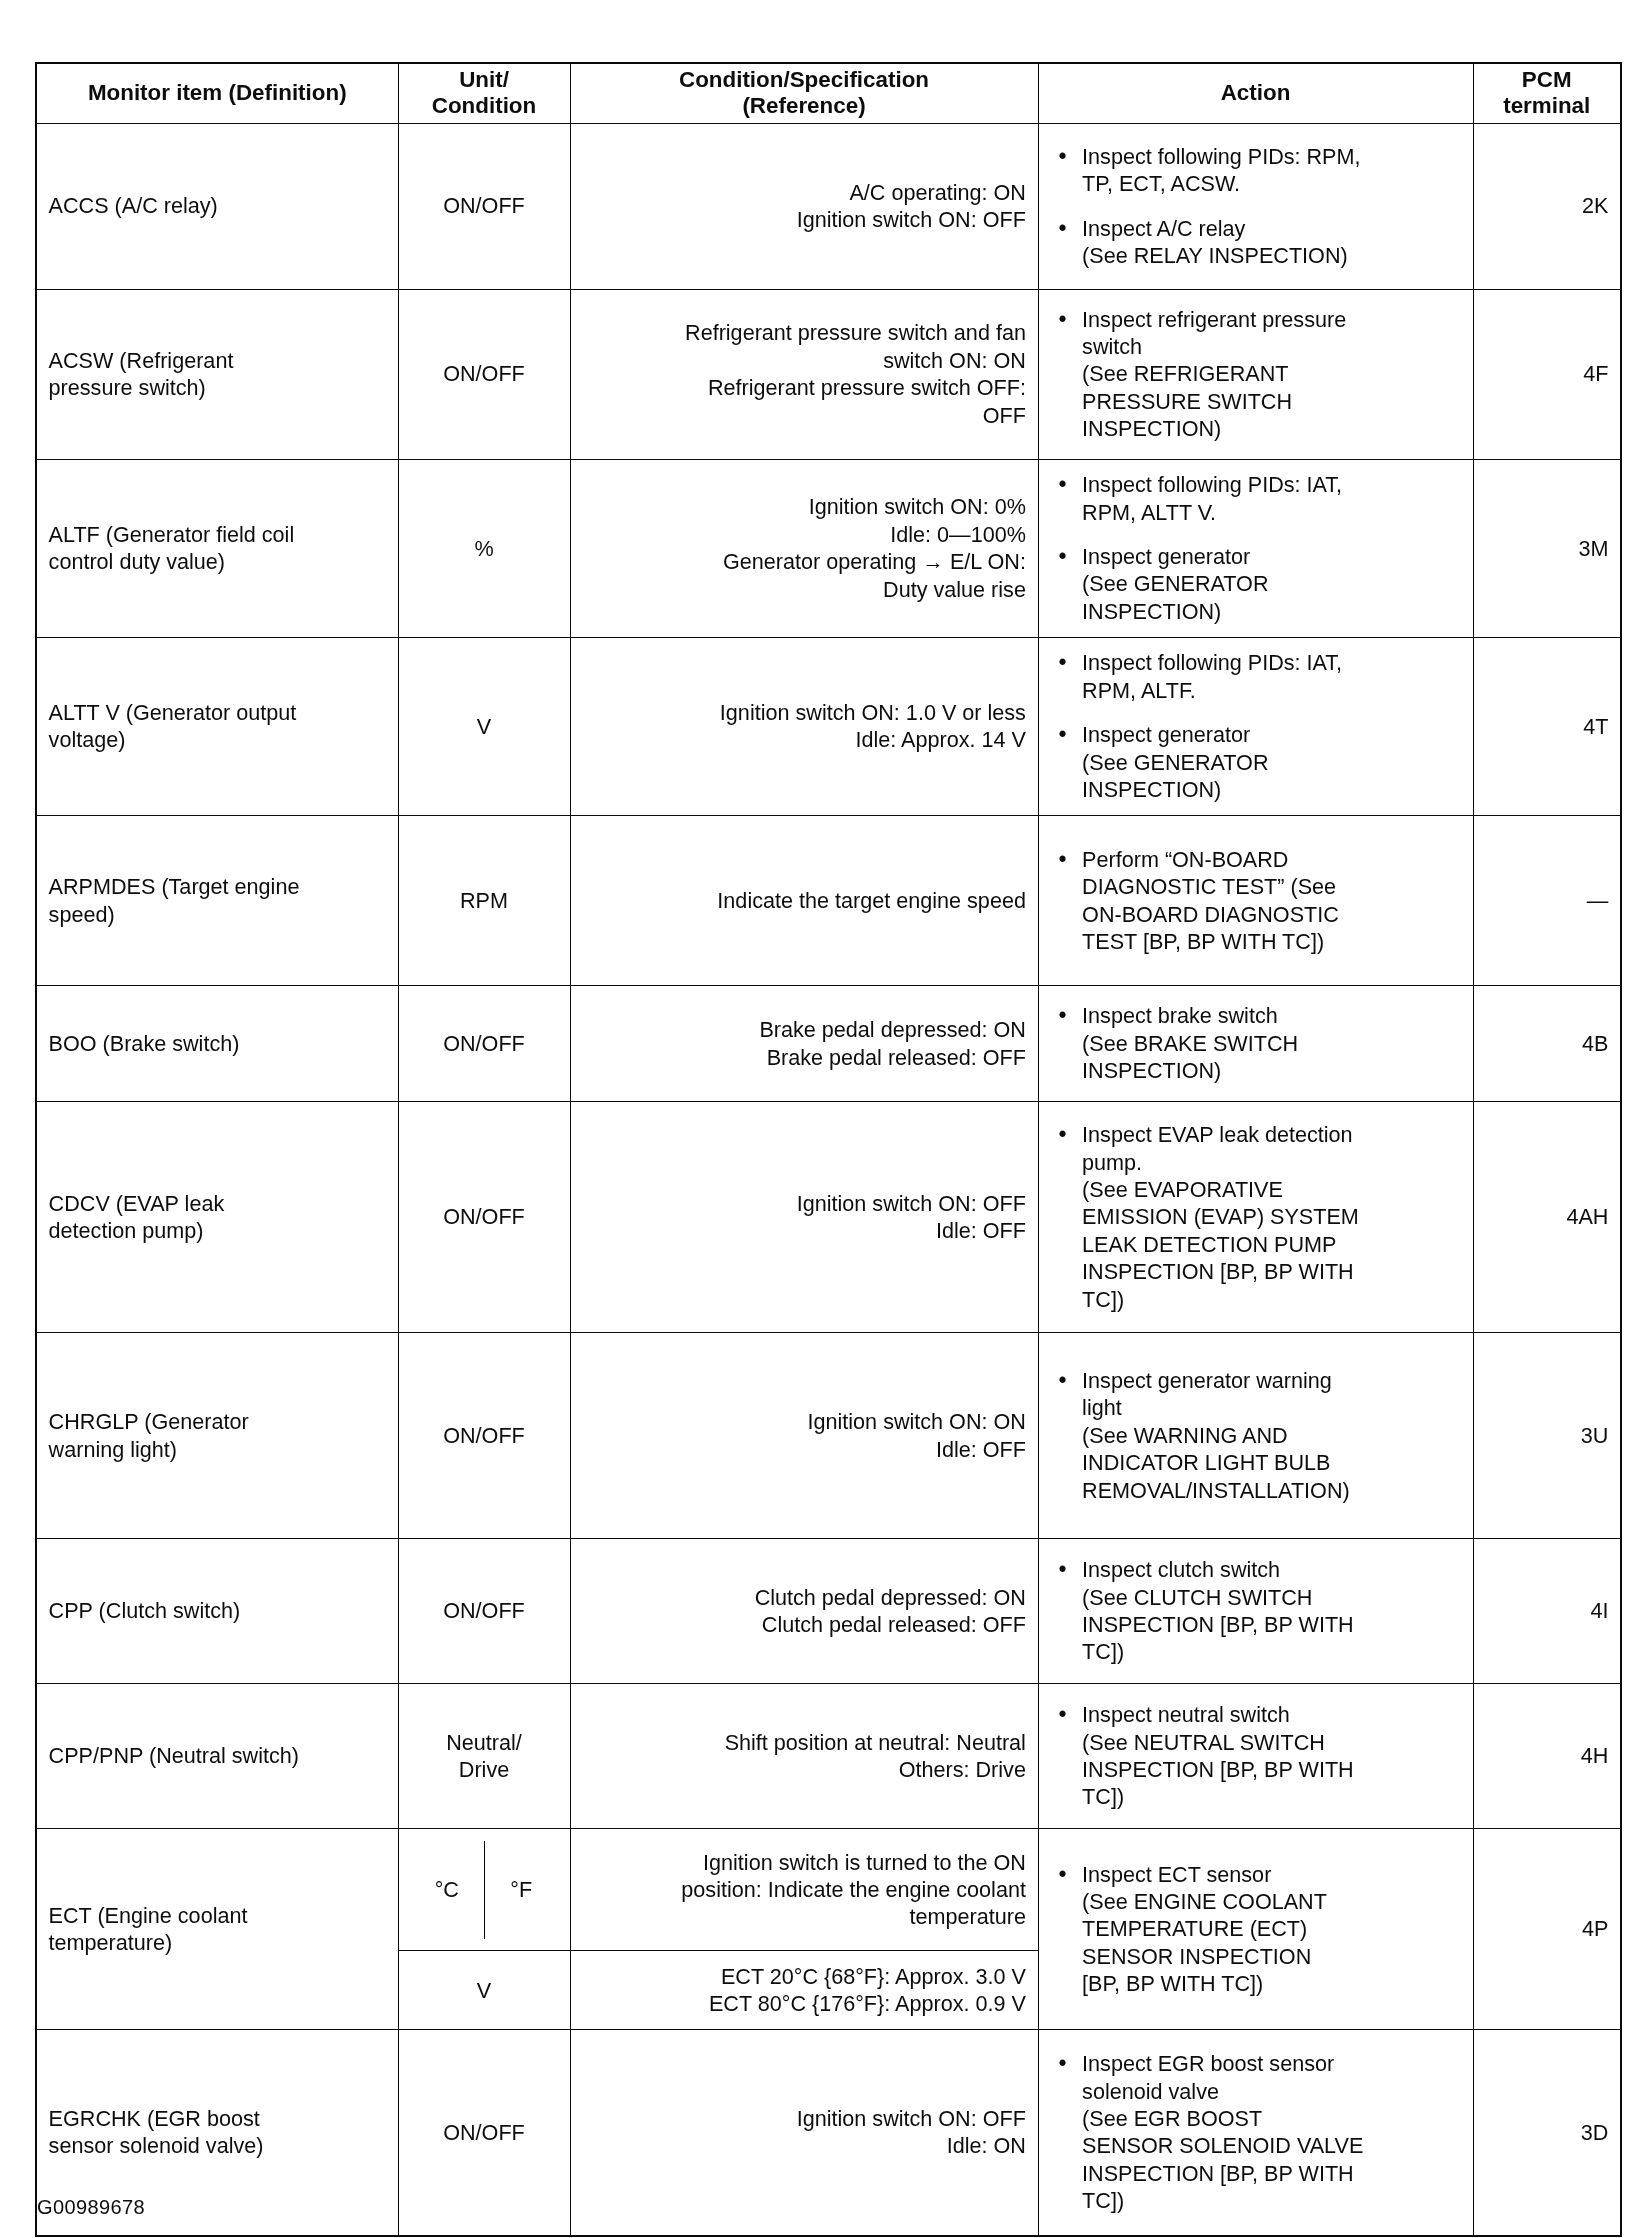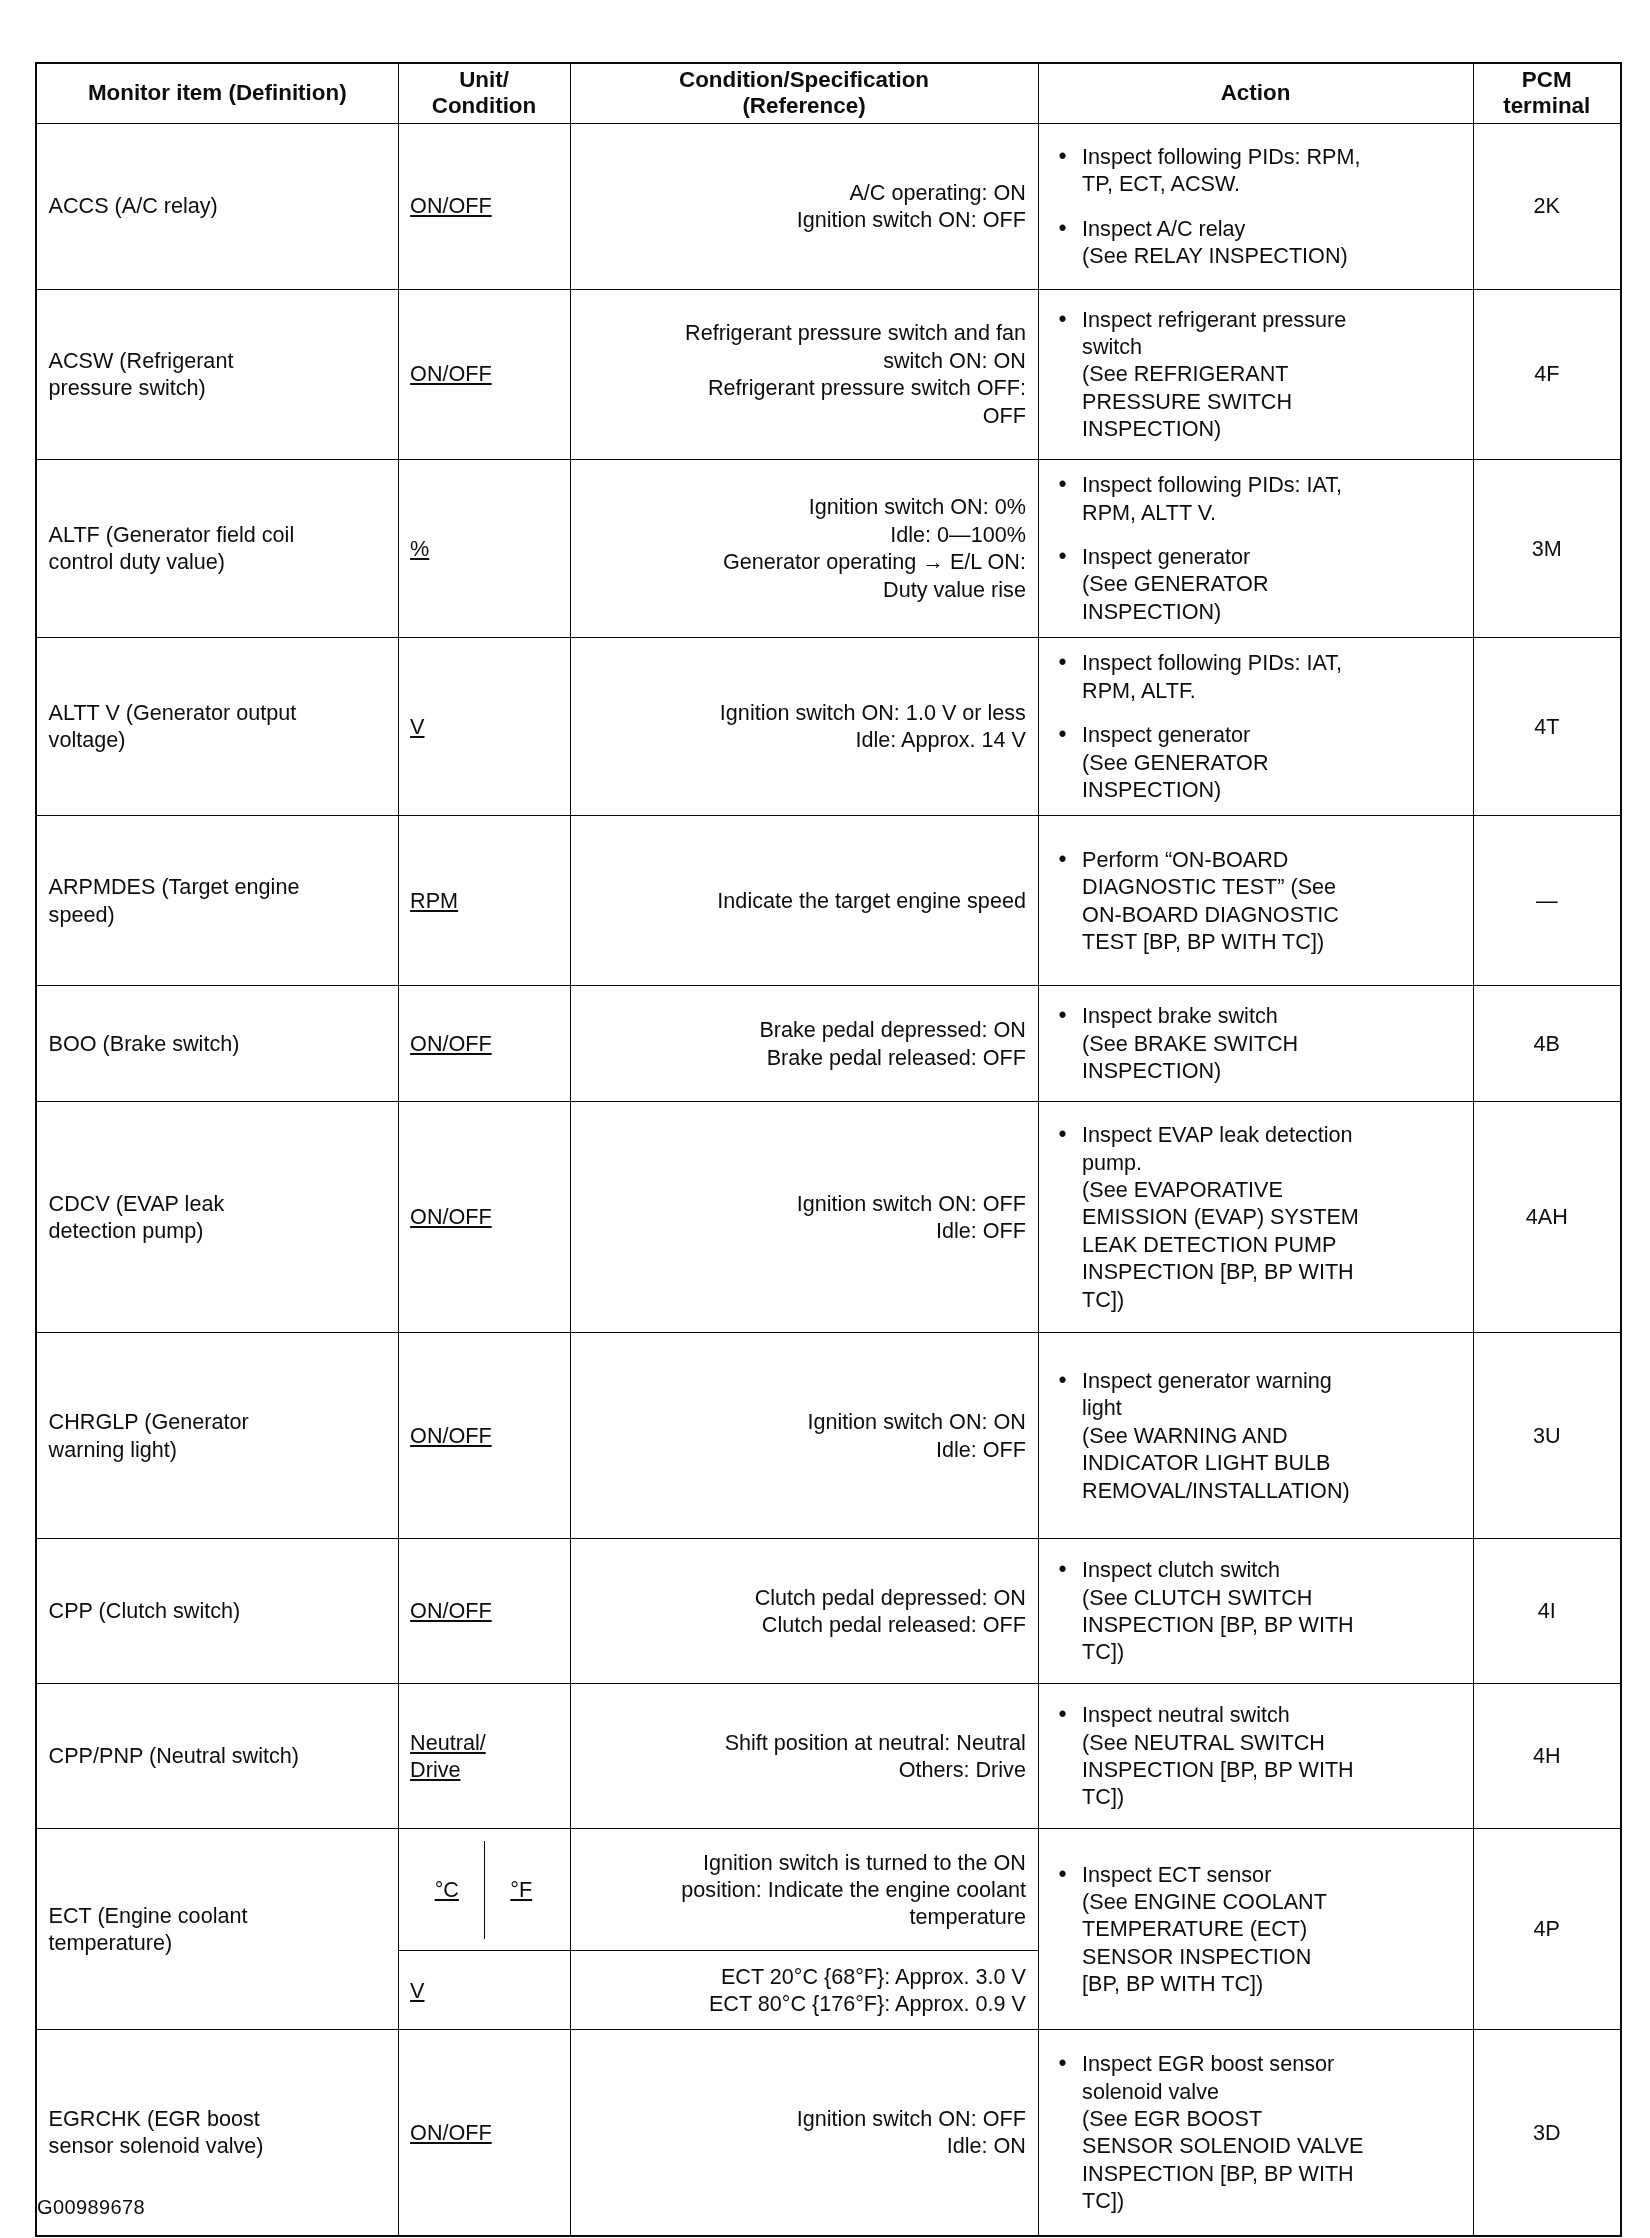--- a/index.html
+++ b/index.html
@@ -40,23 +40,23 @@
     padding: 3.3px 5px;
   }
   table.monitor td {
     font-size: 21.6px;
     line-height: 27.4px;
     vertical-align: middle;
     padding: 11.6px 11.6px;
     white-space: pre-line;
   }
   td.c-monitor { text-align: left; padding-left: 13.3px; }
-  td.c-unit    { text-align: left; padding-left: 5px; padding-right: 5px; text-decoration: underline; }
+  td.c-unit    { text-align: center; padding-left: 5px; padding-right: 5px; }
   td.c-cond    { text-align: right; padding-left: 13.3px; }
-  td.c-pcm     { text-align: center; }
+  td.c-pcm     { text-align: right; }
   td.c-action  { padding: 11.6px 8.3px 11.6px 11.6px; }
   .bullet {
     position: relative;
     padding-left: 32px;
     white-space: pre-line;
   }
   .bullet::before {
     content: "\2022";
     position: absolute;
     left: 8.3px;

